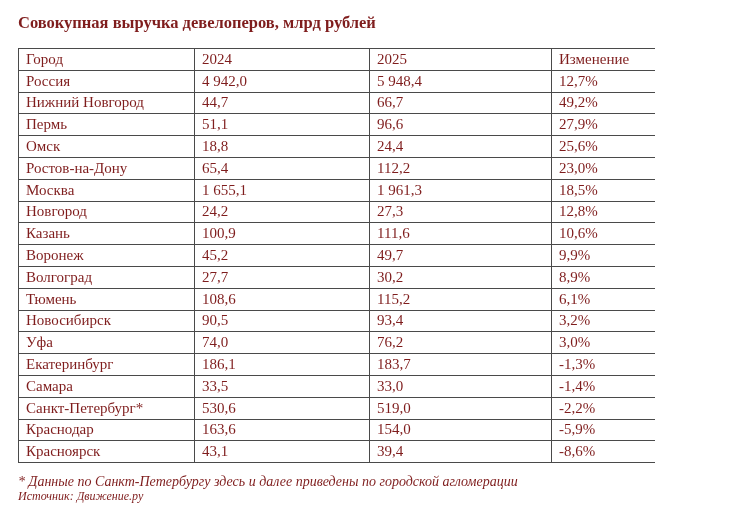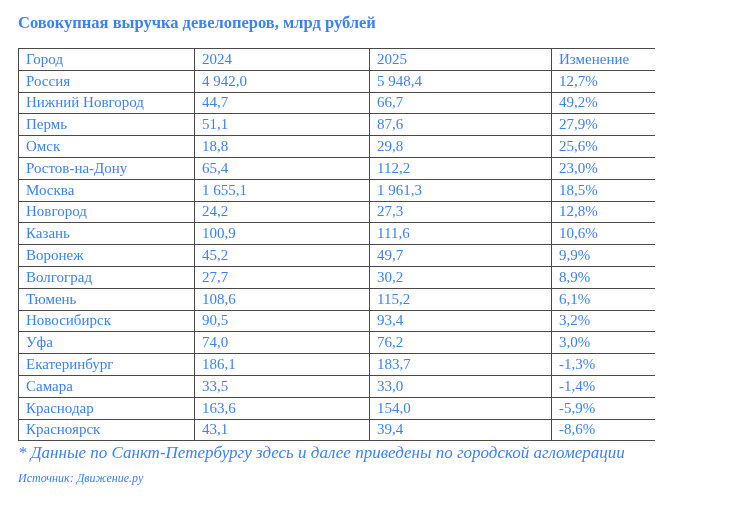--- a/index.html
+++ b/index.html
@@ -8,21 +8,21 @@
     background: #ffffff;
   }
   .page {
     position: relative;
     width: 655px;
     height: 513px;
     background: #ffffff;
     box-sizing: border-box;
     padding: 13px 17px 0 18px;
     font-family: "Liberation Serif", "DejaVu Serif", serif;
-    color: #3b82f6;
+    color: #7f1d1d;
     overflow: hidden;
   }
   .title {
     font-size: 16.5px;
     font-weight: bold;
     line-height: 19px;
     margin: 0 0 16px 0;
   }
   table.data-table {
     border-collapse: collapse;
@@ -36,27 +36,26 @@
     height: 21.8px;
     padding: 0 2px 0 7px;
     font-size: 15px;
     font-weight: normal;
     text-align: left;
     vertical-align: middle;
     white-space: nowrap;
     overflow: hidden;
   }
   .footnote {
-    margin-top: 5px;
-    font-size: 17px;
+    margin-top: 12px;
+    font-size: 14px;
     font-style: italic;
     line-height: 14px;
   }
   .source {
-    margin-top: 11px;
     font-size: 12px;
     font-style: italic;
     line-height: 14px;
   }
 </style>
 </head>
 <body>
 
 <div class="page">
   <h1 class="title">Совокупная выручка девелоперов, млрд рублей</h1>
@@ -85,27 +84,27 @@
         </tr>
         <tr>
           <td>Нижний Новгород</td>
           <td>44,7</td>
           <td>66,7</td>
           <td>49,2%</td>
         </tr>
         <tr>
           <td>Пермь</td>
           <td>51,1</td>
-          <td>87,6</td>
+          <td>96,6</td>
           <td>27,9%</td>
         </tr>
         <tr>
           <td>Омск</td>
           <td>18,8</td>
-          <td>29,8</td>
+          <td>24,4</td>
           <td>25,6%</td>
         </tr>
         <tr>
           <td>Ростов-на-Дону</td>
           <td>65,4</td>
           <td>112,2</td>
           <td>23,0%</td>
         </tr>
         <tr>
           <td>Москва</td>
@@ -161,20 +160,26 @@
           <td>183,7</td>
           <td>-1,3%</td>
         </tr>
         <tr>
           <td>Самара</td>
           <td>33,5</td>
           <td>33,0</td>
           <td>-1,4%</td>
         </tr>
         <tr>
+          <td>Санкт-Петербург*</td>
+          <td>530,6</td>
+          <td>519,0</td>
+          <td>-2,2%</td>
+        </tr>
+        <tr>
           <td>Краснодар</td>
           <td>163,6</td>
           <td>154,0</td>
           <td>-5,9%</td>
         </tr>
         <tr>
           <td>Красноярск</td>
           <td>43,1</td>
           <td>39,4</td>
           <td>-8,6%</td>

